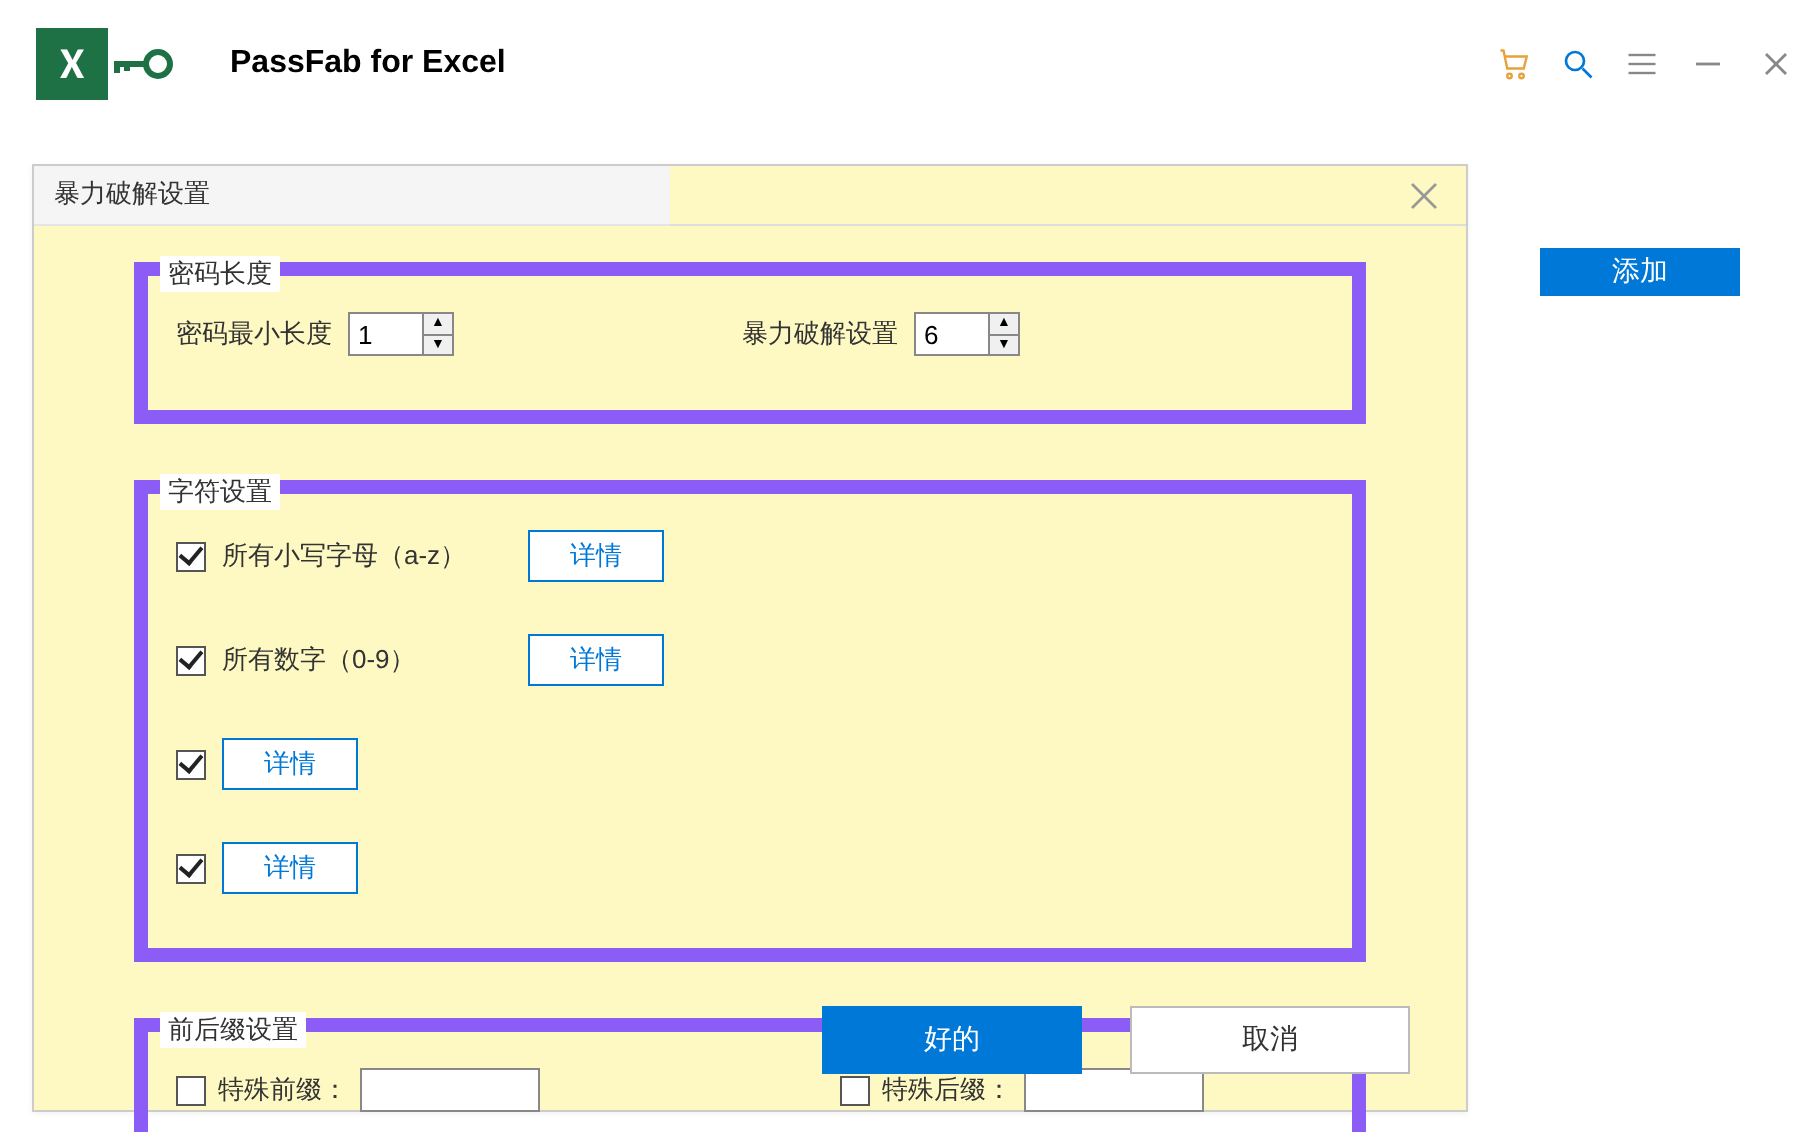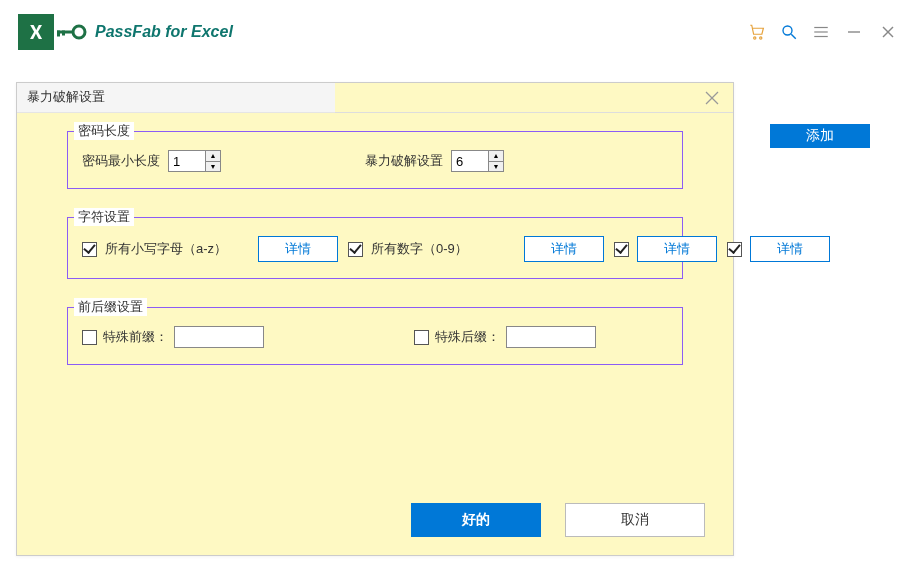--- a/index.html
+++ b/index.html
@@ -42,23 +42,22 @@
     }
     .logo-key {
       width: 30px;
       height: 18px;
       position: relative;
       margin-left: -5px;
     }
     .app-title {
       font-size: 16px;
       font-weight: bold;
-      color: #0f766e;
-      margin-left: 0;
-      font-style: italic;
+      color: #000000;
+      margin-left: 20px;
     }
     .title-spacer { flex: 1; }
     .title-controls {
       display: flex;
       align-items: center;
       gap: 14px;
     }
     .title-icon {
       width: 18px;
       height: 18px;
@@ -127,22 +126,22 @@
     .dialog-close {
       margin-left:auto; margin-right:8px;
       width: 26px; height: 26px;
       display: flex; align-items: center; justify-content: center;
       cursor: pointer; color: #888;
     }
     .dialog-body {
       padding: 18px 50px 18px 50px;
     }
     .fieldset {
-      border: 1px solid #8b5cf6;
-      padding: 18px 14px 16px 14px;
+      border: 7px solid #8b5cf6;
+      padding: 18px 14px 27px 14px;
       margin-bottom: 28px;
       position: relative;
     }
     .fieldset:last-of-type { margin-bottom: 0; }
     .legend {
       position: absolute;
       top: -10px;
       left: 6px;
       background: #fff;
       padding: 0 4px;
@@ -185,21 +184,21 @@
       cursor: pointer;
       font-size: 7px;
       line-height: 1;
       border: none;
       padding: 0;
     }
     .sp-btn:first-child { border-bottom: 1px solid #888; }
     .length-gap { width: 128px; }
     .char-grid {
       display: grid;
-      grid-template-columns: 1fr 1fr 1fr 1fr;
+      grid-template-columns: 1fr;
       row-gap: 26px;
       column-gap: 10px;
     }
     .char-item {
       display: flex;
       align-items: center;
       gap: 8px;
     }
     .cb {
       width: 15px; height: 15px;
@@ -213,21 +212,21 @@
     .cb.checked::after {
       content: "";
       width: 9px; height: 5px;
       border-left: 2px solid #222;
       border-bottom: 2px solid #222;
       transform: rotate(-50deg);
       margin-top: -3px;
     }
     .char-label { font-size: 13px; min-width: 145px; }
     .detail-btn {
-      width: 80px;
+      width: 68px;
       height: 26px;
       border: 1px solid #0078d7;
       background: #fff;
       color: #0078d7;
       font-size: 13px;
       cursor: pointer;
       display: flex;
       align-items: center;
       justify-content: center;
     }
@@ -257,21 +256,20 @@
       gap: 24px;
     }
     .btn-primary {
       width: 130px;
       height: 34px;
       background: #0078d7;
       color: #fff;
       border: none;
       font-size: 14px;
       cursor: pointer;
-      font-weight: bold;
     }
     .btn-secondary {
       width: 140px;
       height: 34px;
       background: #fff;
       color: #333;
       border: 1px solid #bbb;
       font-size: 14px;
       cursor: pointer;
     }

